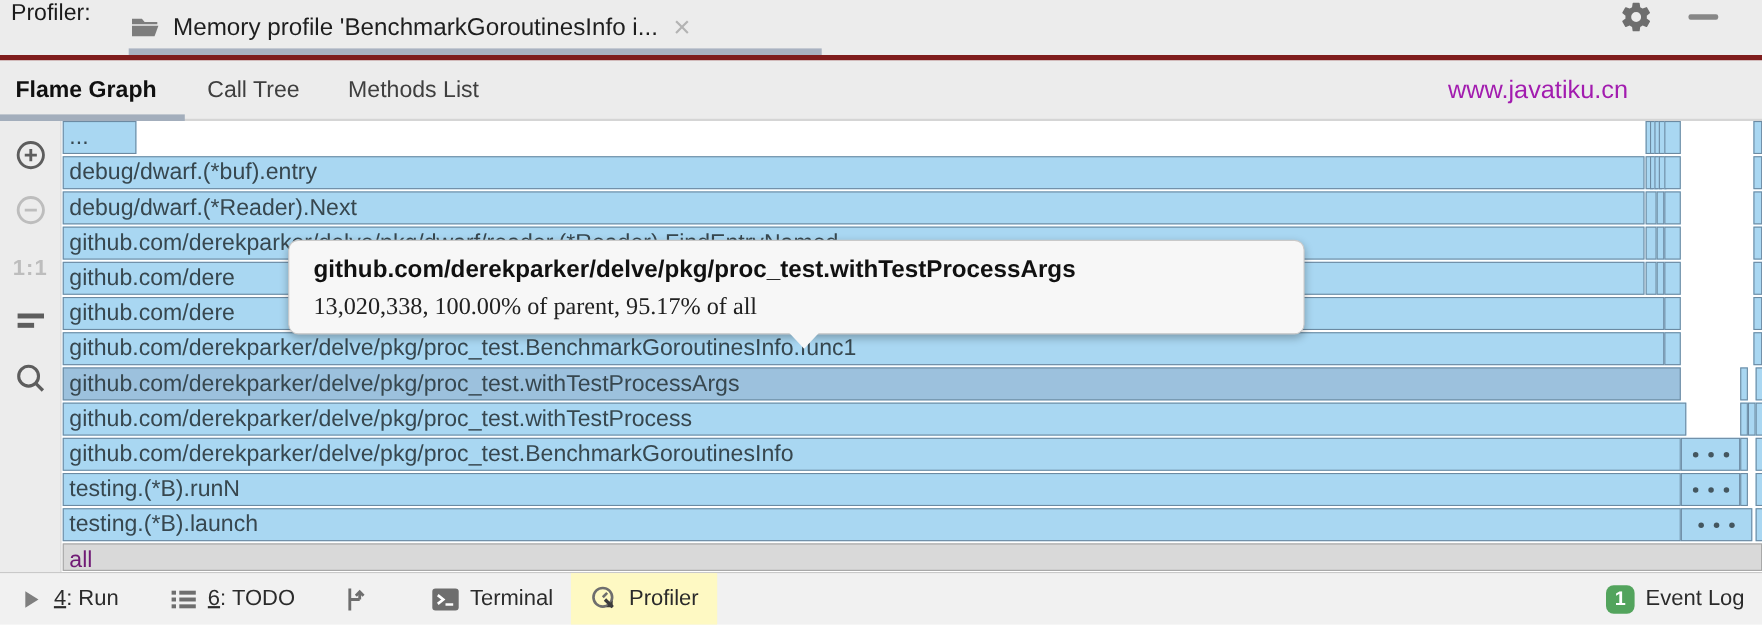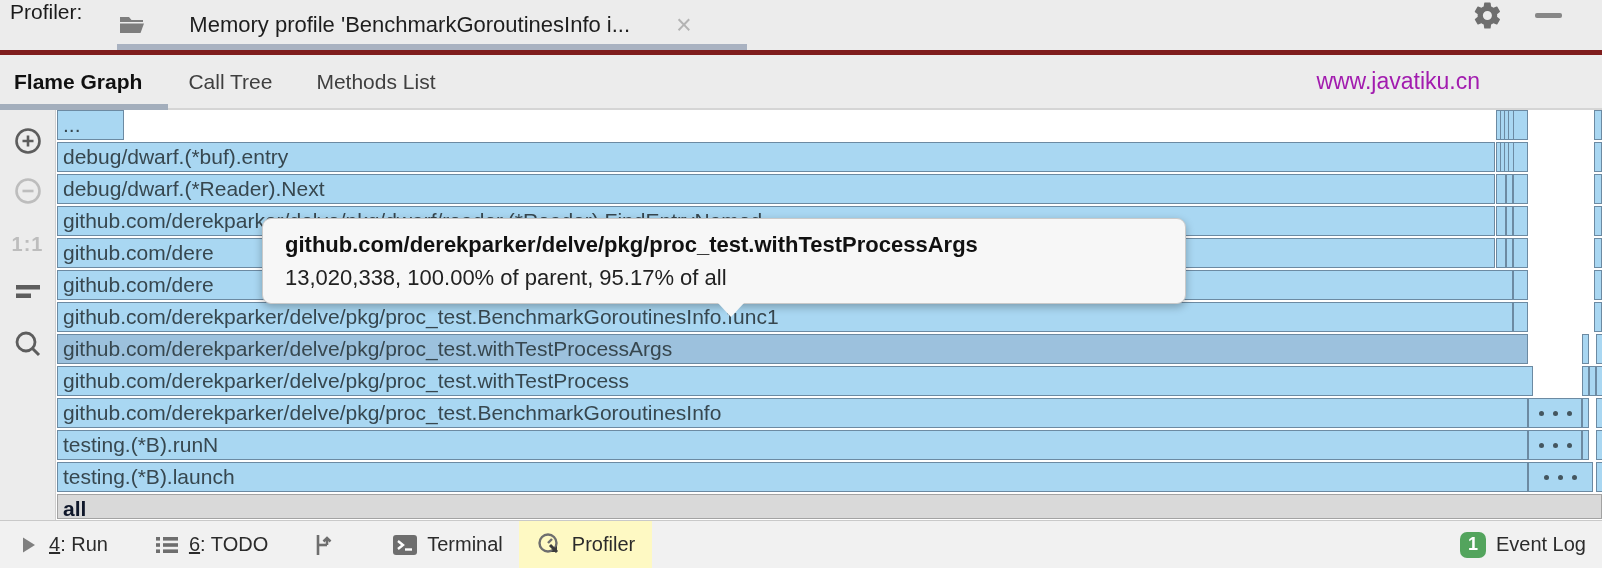--- a/index.html
+++ b/index.html
@@ -8,21 +8,21 @@
     font-family:"Liberation Sans","DejaVu Sans",sans-serif;
     background:#ffffff;
     -webkit-font-smoothing:antialiased;
   }
   
   .topbar{
     height:55px;box-sizing:border-box;background:#ececec;
     border-bottom:5px solid #7f1d1d;display:flex;align-items:flex-start;position:relative;
   }
   .profiler-label{font-size:21px;color:#1b1b1b;margin-left:10px;}
-  .doc-tab{display:flex;align-items:center;margin-left:32px;height:100%;padding:0 4px;gap:32px;}
+  .doc-tab{display:flex;align-items:center;margin-left:32px;height:100%;padding:0 4px;}
   .doc-tab .folder{margin-right:12px;display:flex;align-items:center;}
   .doc-tab .title{font-size:22px;color:#1e1e1e;white-space:nowrap;}
   .doc-tab .close{font-size:27px;color:#b3b3b3;margin-left:14px;line-height:1;cursor:default;}
   .doc-tab-underline{position:absolute;left:117px;bottom:0;width:630px;height:6px;background:#a9b2c1;}
   .topbar-right{margin-left:auto;display:flex;align-items:center;}
   .gear{display:flex;align-items:center;margin-right:32px;}
   .minimize{width:27px;height:5px;border-radius:2px;background:#878787;margin-right:40px;}
   
   .tabbar{
     height:55px;box-sizing:border-box;background:#ececec;
@@ -41,31 +41,31 @@
   .tool{position:absolute;left:0;width:100%;display:flex;justify-content:center;align-items:center;}
   .tool-11{font-size:20px;font-weight:bold;color:#bdbdbd;letter-spacing:1px;}
   .chart{position:relative;flex:1;background:#fff;overflow:hidden;}
   .bar{
     position:absolute;height:30px;box-sizing:border-box;
     background:var(--blue);border:1px solid var(--bar-border);
     font-size:21px;color:#37474f;line-height:27px;padding-left:5px;
     white-space:nowrap;overflow:hidden;cursor:default;
   }
   .bar.sel{background:var(--blue-sel);}
-  .bar.gray{background:#d9d9d9;border-color:#a3a3a3;color:#0f172a;font-weight:bold;}
+  .bar.gray{background:#d9d9d9;border-color:#a3a3a3;color:#701a75;}
   .bar.dots{display:flex;align-items:center;justify-content:center;padding:0;gap:9px;}
   .bar.dots i{width:5px;height:5px;border-radius:50%;background:#44565f;display:block;}
   
   .tooltip{
     position:absolute;left:206px;top:108px;width:924px;height:86px;box-sizing:border-box;
     background:#f7f7f7;border:1px solid #c9c9c9;border-radius:9px;
     box-shadow:0 3px 8px rgba(0,0,0,0.28);padding:13px 22px;z-index:6;
   }
   .tooltip .tt-title{font-size:22px;font-weight:bold;color:#111;white-space:nowrap;}
-  .tooltip .tt-detail{font-size:22px;color:#212121;margin-top:7px;white-space:nowrap;}
+  .tooltip .tt-detail{font-size:22px;color:#212121;margin-top:7px;white-space:nowrap;font-family:Liberation Serif, serif;}
   .tt-notch{
     position:absolute;bottom:-14px;left:454px;width:0;height:0;
     border-left:14px solid transparent;border-right:14px solid transparent;
     border-top:15px solid #f7f7f7;
   }
   
   .statusbar{
     height:48px;box-sizing:border-box;background:#f1f1f1;border-top:1px solid #c9c9c9;
     display:flex;align-items:center;font-size:20px;color:#2b2b2b;position:relative;
   }

